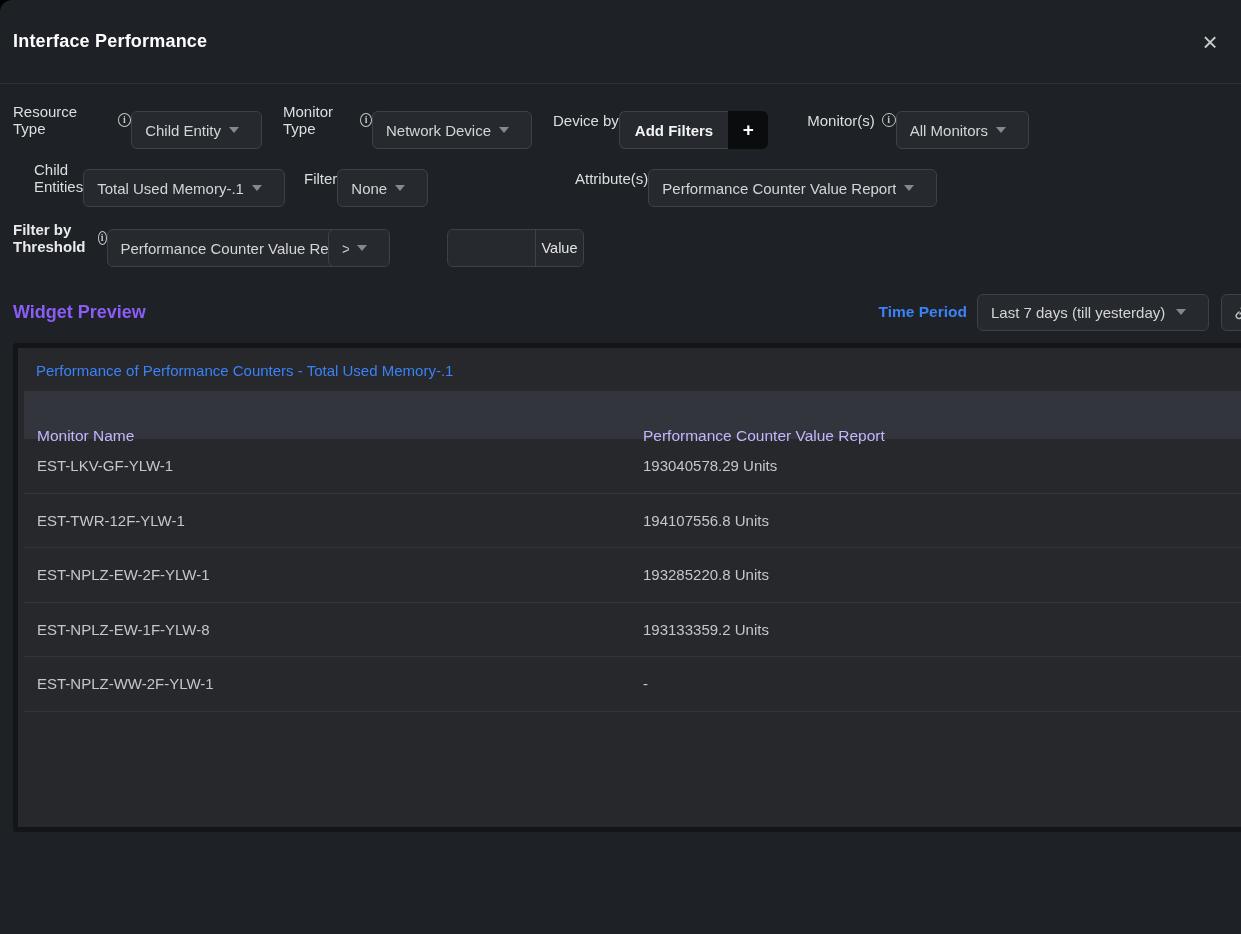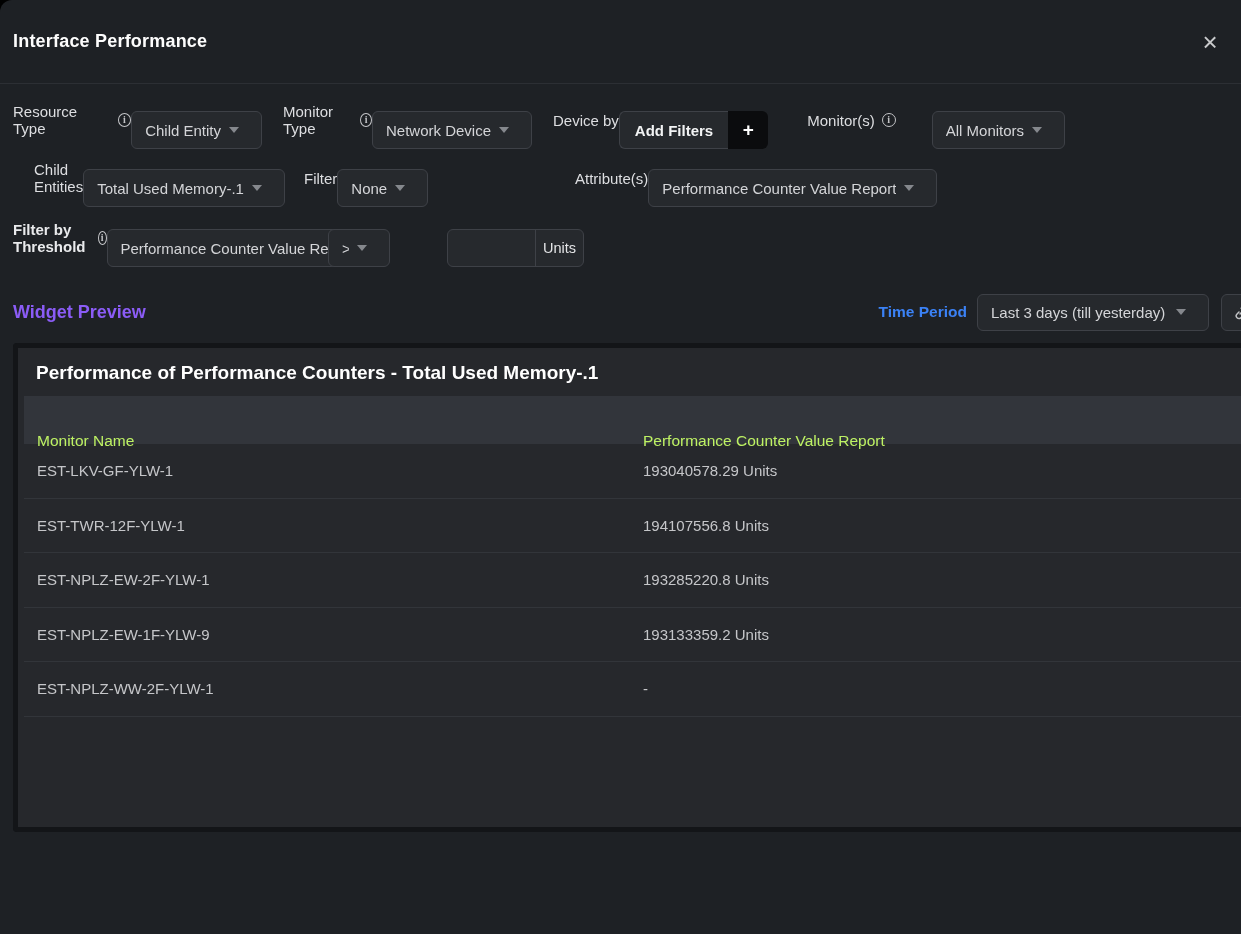--- a/index.html
+++ b/index.html
@@ -52,21 +52,21 @@
     border-left:5px solid transparent; border-right:5px solid transparent;
     border-top:6px solid #85888d;
   }
   .select-truncate { padding-right:6px; }
   .select-truncate .caret { position:absolute; right:10px; top:16px; margin:0; }
 
   .w249 { width:249px; }
   .w250 { width:250px; }
   .w348 { width:348px; }
   .gap13 { margin-left:21px; }
-  .gap39 { margin-left:39px;gap:36px; }
+  .gap39 { margin-left:39px; }
 
   
   .addfilter-wrap { display:flex; height:38px; }
   .addfilter-btn {
     height:38px; background:#26292d; border:1px solid #3e4147; border-right:none;
     border-radius:6px 0 0 6px; display:flex; align-items:center; padding:0 15px;
     font-size:15px; font-weight:bold; color:#f2f3f4; cursor:pointer; white-space:nowrap;
   }
   .plus-btn {
     width:40px; height:38px; background:#0b0c0e; border-radius:0 6px 6px 0;
@@ -103,29 +103,29 @@
     background:#26292d; border:1px solid #3e4147; border-radius:6px;
     display:flex; align-items:center; justify-content:center; cursor:pointer;
   }
 
   
   .panel {
     margin:12px 0 0 13px; height:489px; background:#26282c;
     border:5px solid #131518; border-right:none; border-radius:4px 0 0 4px;
     overflow:hidden;
   }
-  .panel-title { font-size:19px; color:#ffffff; padding:14px 0 0 18px;font-weight:bold; }
+  .panel-title { font-size:15px; color:#3b82f6; padding:14px 0 0 18px; }
   .ptable { margin-left:6px; margin-top:12px; }
   .thead {
     display:flex; height:48px; align-items:center; background:#32353b;
   }
   .tcell { padding-left:13px; font-size:15.5px; }
   .tcol1 { flex:0 0 606px; }
   .tcol2 { flex:1; }
-  .thead .tcell { color:#bef264;margin-top:42px; }
+  .thead .tcell { color:#c4b5fd;margin-top:42px; }
   .trow {
     display:flex; height:54.5px; align-items:center;
     border-bottom:1px solid #32353a;
   }
   .trow .tcell { color:#c5c6c9; font-size:15px; }
 
   .link-svg { width:18px; height:18px; }
 </style>
 </head>
 <body>
@@ -234,32 +234,32 @@
         <div class="select op-select">
           <span class="sel-text">&gt;</span>
           <span class="caret"></span>
         </div>
       </div>
 
       <div class="fgroup">
         <div class="flabel-row"></div>
         <div class="unit-wrap">
           <input class="unit-input" type="text" value="" style="">
-          <div class="unit-suffix">Units</div>
+          <div class="unit-suffix">Value</div>
         </div>
       </div>
     </div>
   </div>
 
   <div class="preview-bar">
     <div class="preview-heading">Widget Preview</div>
     <div class="preview-right">
       <span class="tp-label">Time Period</span>
       <div class="select tp-select">
-        <span class="sel-text">Last 3 days (till yesterday)</span>
+        <span class="sel-text">Last 7 days (till yesterday)</span>
         <span class="caret"></span>
       </div>
       <div class="link-btn">
         <svg class="link-svg" viewBox="0 0 24 24" fill="none" stroke="#c0c1c4" stroke-width="2" stroke-linecap="round">
           <path d="M9.5 14.5 L14.5 9.5"></path>
           <path d="M8 12 l-2.6 2.6 a3.6 3.6 0 0 0 5.1 5.1 L13.1 17"></path>
           <path d="M16 12 l2.6 -2.6 a3.6 3.6 0 0 0 -5.1 -5.1 L10.9 7"></path>
         </svg>
       </div>
     </div>
@@ -285,21 +285,21 @@
             <div class="tcell tcol1">EST-TWR-12F-YLW-1</div>
             <div class="tcell tcol2">194107556.8 Units</div>
           </div>
 
           <div class="trow">
             <div class="tcell tcol1">EST-NPLZ-EW-2F-YLW-1</div>
             <div class="tcell tcol2">193285220.8 Units</div>
           </div>
 
           <div class="trow">
-            <div class="tcell tcol1">EST-NPLZ-EW-1F-YLW-9</div>
+            <div class="tcell tcol1">EST-NPLZ-EW-1F-YLW-8</div>
             <div class="tcell tcol2">193133359.2 Units</div>
           </div>
 
           <div class="trow">
             <div class="tcell tcol1">EST-NPLZ-WW-2F-YLW-1</div>
             <div class="tcell tcol2">-</div>
           </div>
         </div>
     </div>
   </div>

